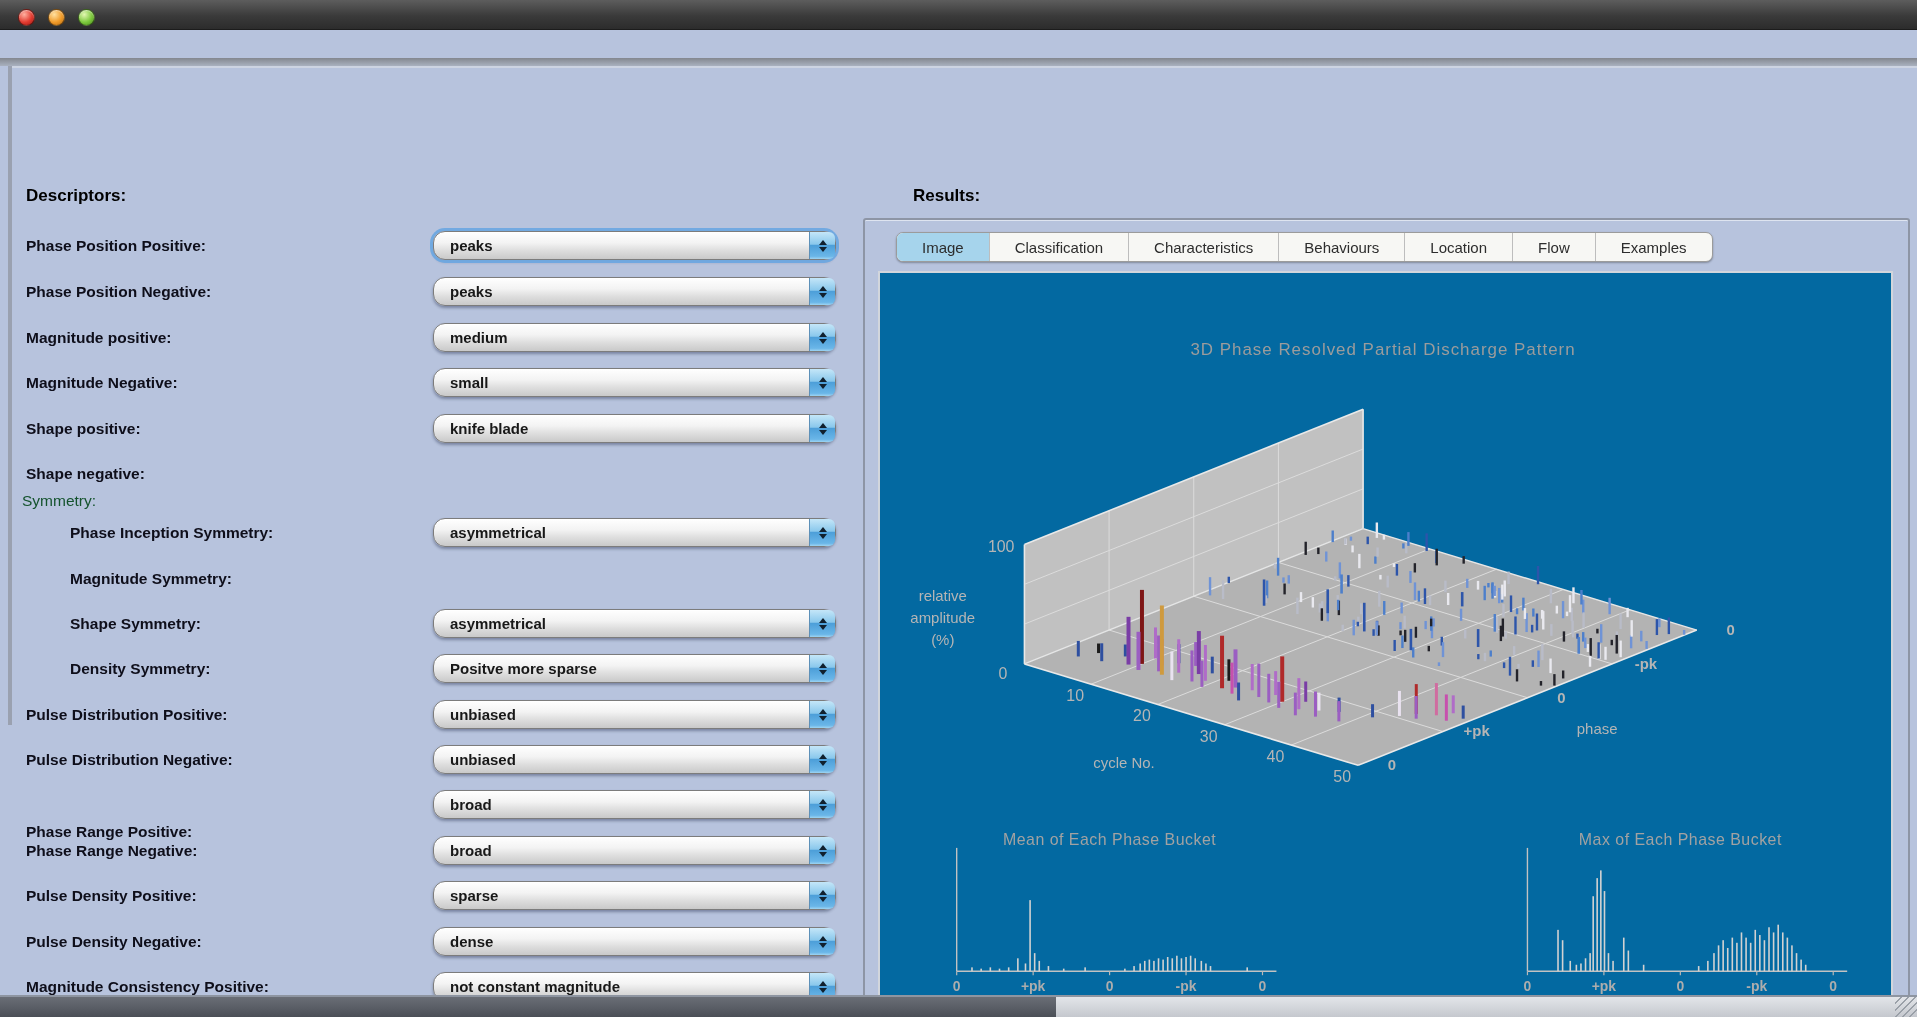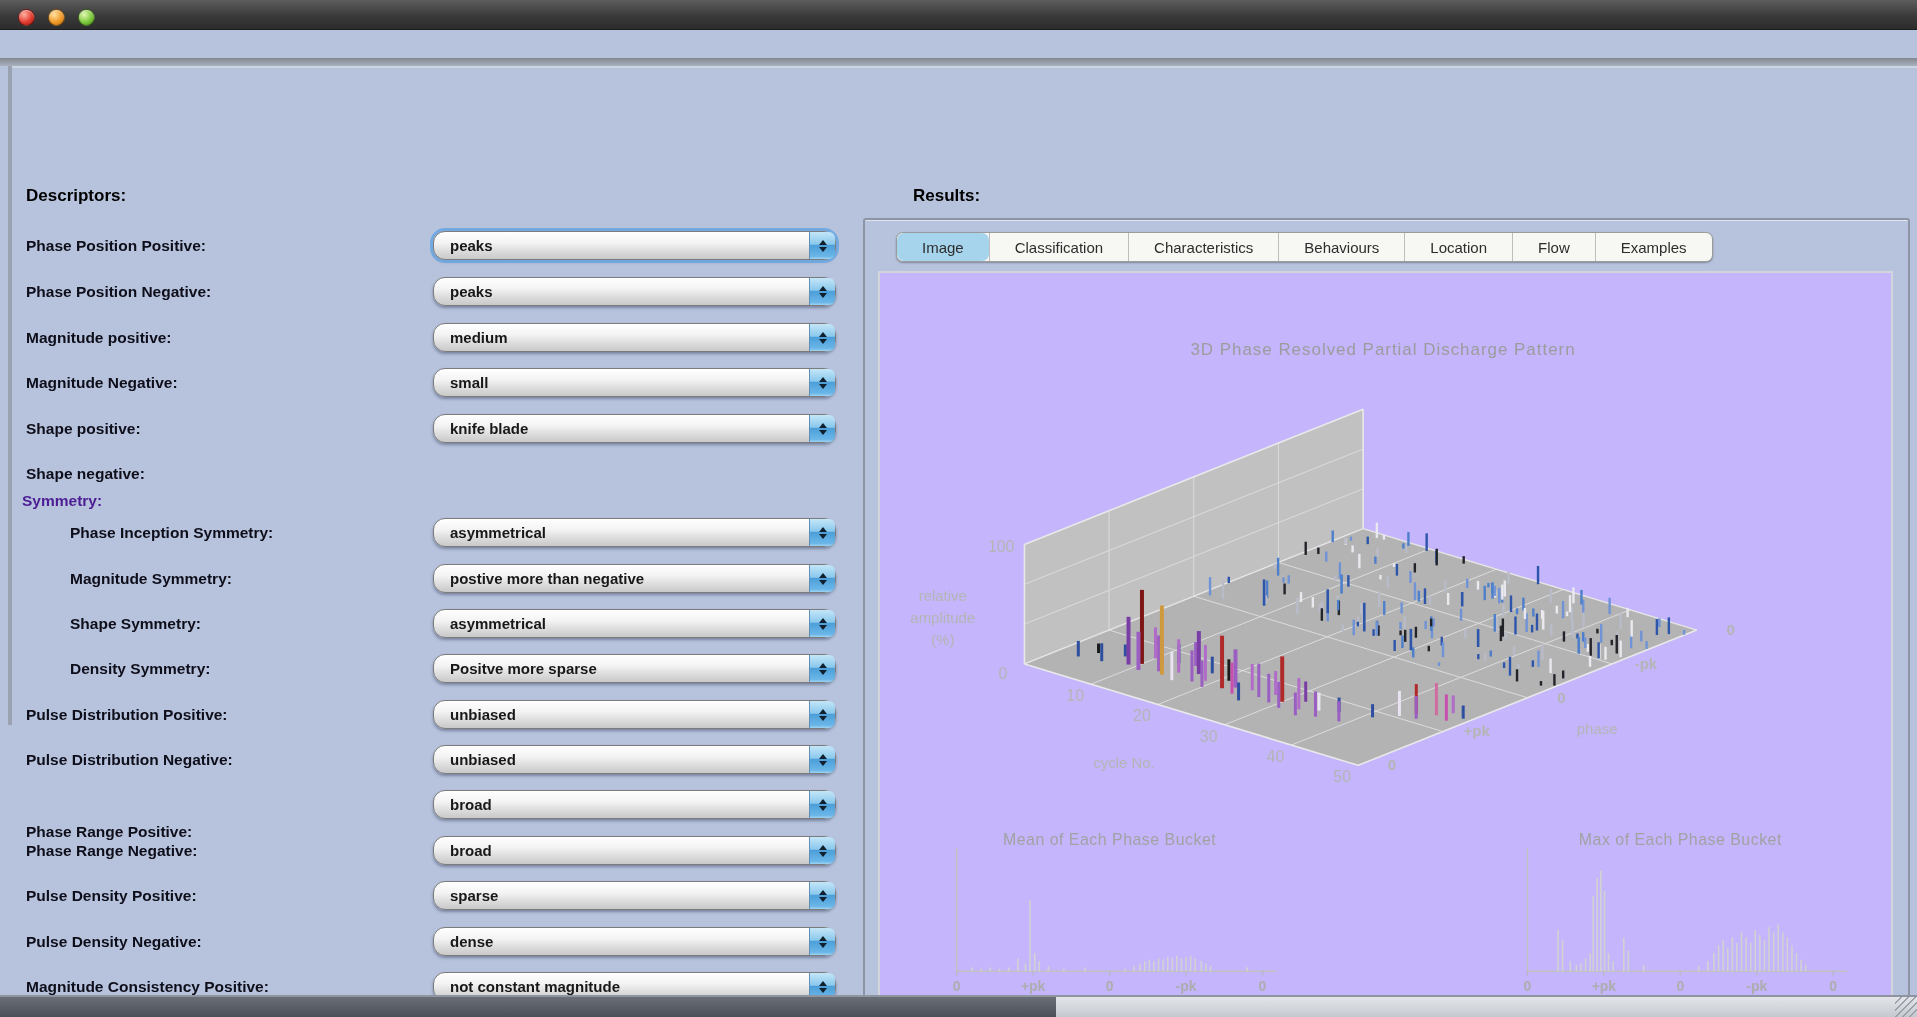--- a/index.html
+++ b/index.html
@@ -25,21 +25,21 @@
     background:linear-gradient(#83878f,#a9b1bf);}
 
   
   .content{position:absolute;left:0;top:66px;width:100%;height:659px;background:#b7c3dd;
     box-shadow:inset 4px 0 0 #9aa1b0, inset -4px 0 0 #c9cdd6, inset 0 2px 0 #cdd4e2;margin-left:8px;}
   .section-h{position:absolute;font-weight:bold;font-size:17px;color:#000;}
   .dlabel{position:absolute;left:18px;height:30px;line-height:30px;
     font-weight:bold;font-size:15.5px;color:#0e0e1a;white-space:nowrap;}
   .dlabel.sub{left:62px;}
   .group-label{position:absolute;left:14px;top:424px;height:22px;line-height:22px;
-    font-weight:bold;font-size:15.5px;color:#4c1d95;}
+    font-weight:normal;font-size:15.5px;color:#14532d;}
 
   
   .popup{position:absolute;left:425px;width:403px;height:29px;border-radius:12px;
     background:linear-gradient(#ffffff,#f3f3f3 40%,#dedede 68%,#c9c9c9);
     border:1px solid #7c7c7c;
     box-shadow:0 2px 3px rgba(30,40,70,.4), inset 0 1px 0 #fff;}
   .popup.focused{box-shadow:0 0 0 3px rgba(110,168,224,.95), 0 2px 3px rgba(30,40,70,.35), inset 0 1px 0 #fff;}
   .popup .ptext{position:absolute;left:16px;top:0;line-height:27px;
     font-weight:bold;font-size:15px;color:#181818;white-space:nowrap;}
   .popup .pcap{position:absolute;right:0;top:0;width:26px;height:27px;
@@ -53,24 +53,24 @@
 
   
   .results-panel{position:absolute;left:855px;top:152px;width:1047px;height:810px;
     border:2px solid #8d95a5;border-radius:3px;box-shadow:inset 0 1px 0 rgba(255,255,255,.55);}
   .tabbar{position:absolute;left:888px;top:166px;height:30px;display:flex;align-items:stretch;
     background:#f7f7f4;border:1px solid #9b9b9b;border-radius:7px;overflow:hidden;
     box-shadow:0 1px 2px rgba(0,0,0,.3);}
   .tab{display:flex;align-items:center;padding:0 25px;font-size:15px;color:#2d2d2d;
     border-left:1px solid #bdbdbd;white-space:nowrap;}
   .tab:first-child{border-left:none;}
-  .tab.selected{background:#a6d4ec;border-radius:7px;}
+  .tab.selected{background:#a6d4ec;}
 
   .image-area{position:absolute;left:870px;top:205px;width:1015px;height:745px;
-    background:#c4b5fd;border:2px solid #d2d6dc;}
+    background:#0369a1;border:2px solid #d2d6dc;}
   .image-area svg{position:absolute;left:0;top:0;width:100%;height:100%;}
   .image-area text{font-family:"Liberation Sans", sans-serif;}
 
   
   .bottom-strip{position:absolute;left:0;top:995px;width:100%;height:22px;border-top:2px solid #8e95a1;}
   .bs-left{position:absolute;left:0;top:0;width:1056px;height:100%;
     background:linear-gradient(#6a6e76,#4b4f57);}
   .bs-right{position:absolute;left:1056px;top:0;right:0;height:100%;
     background:linear-gradient(#e3e5e9,#c5c8ce);}
   .grip{position:absolute;right:0;top:0;width:22px;height:100%;
@@ -145,27 +145,20 @@
     <div class="dlabel sub" style="top:452px">Phase Inception Symmetry:</div>
     <div class="popup" style="top:452px">
       <span class="ptext">asymmetrical</span>
       <span class="pcap">
           <i class="tri-up"></i>
           <i class="tri-dn"></i>
         </span>
     </div>
 
     <div class="dlabel sub" style="top:498px">Magnitude Symmetry:</div>
-    <div class="popup" style="top:498px">
-      <span class="ptext">postive more than negative</span>
-      <span class="pcap">
-          <i class="tri-up"></i>
-          <i class="tri-dn"></i>
-        </span>
-    </div>
 
     <div class="dlabel sub" style="top:543px">Shape Symmetry:</div>
     <div class="popup" style="top:543px">
       <span class="ptext">asymmetrical</span>
       <span class="pcap">
           <i class="tri-up"></i>
           <i class="tri-dn"></i>
         </span>
     </div>
 

